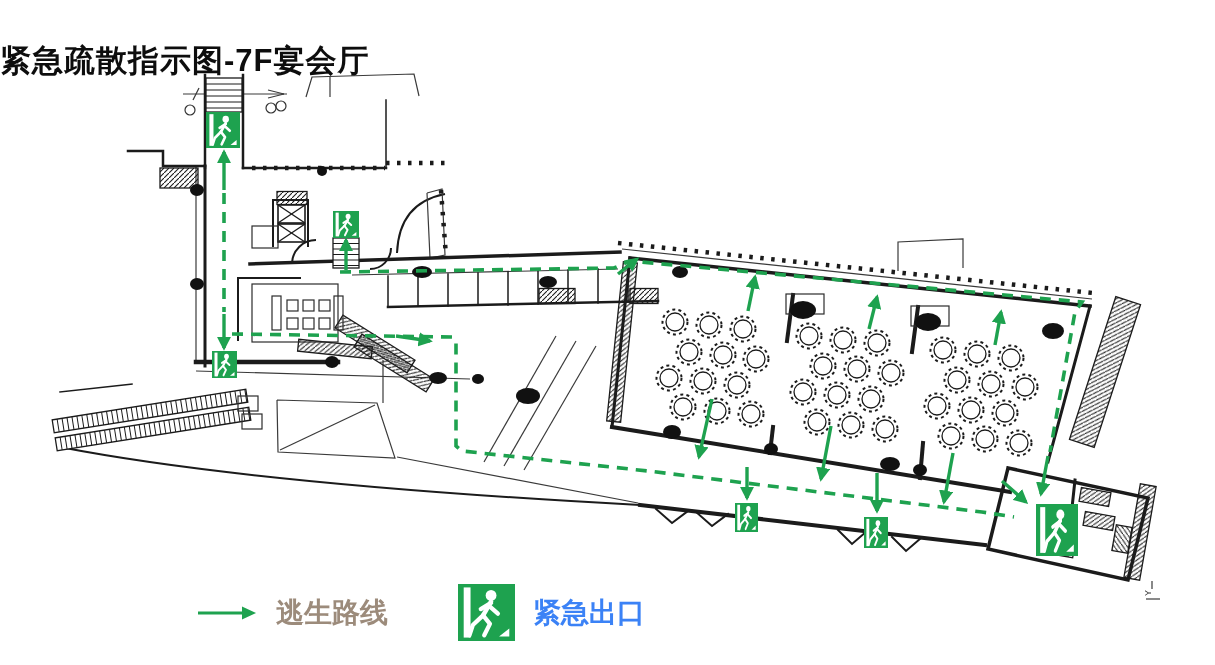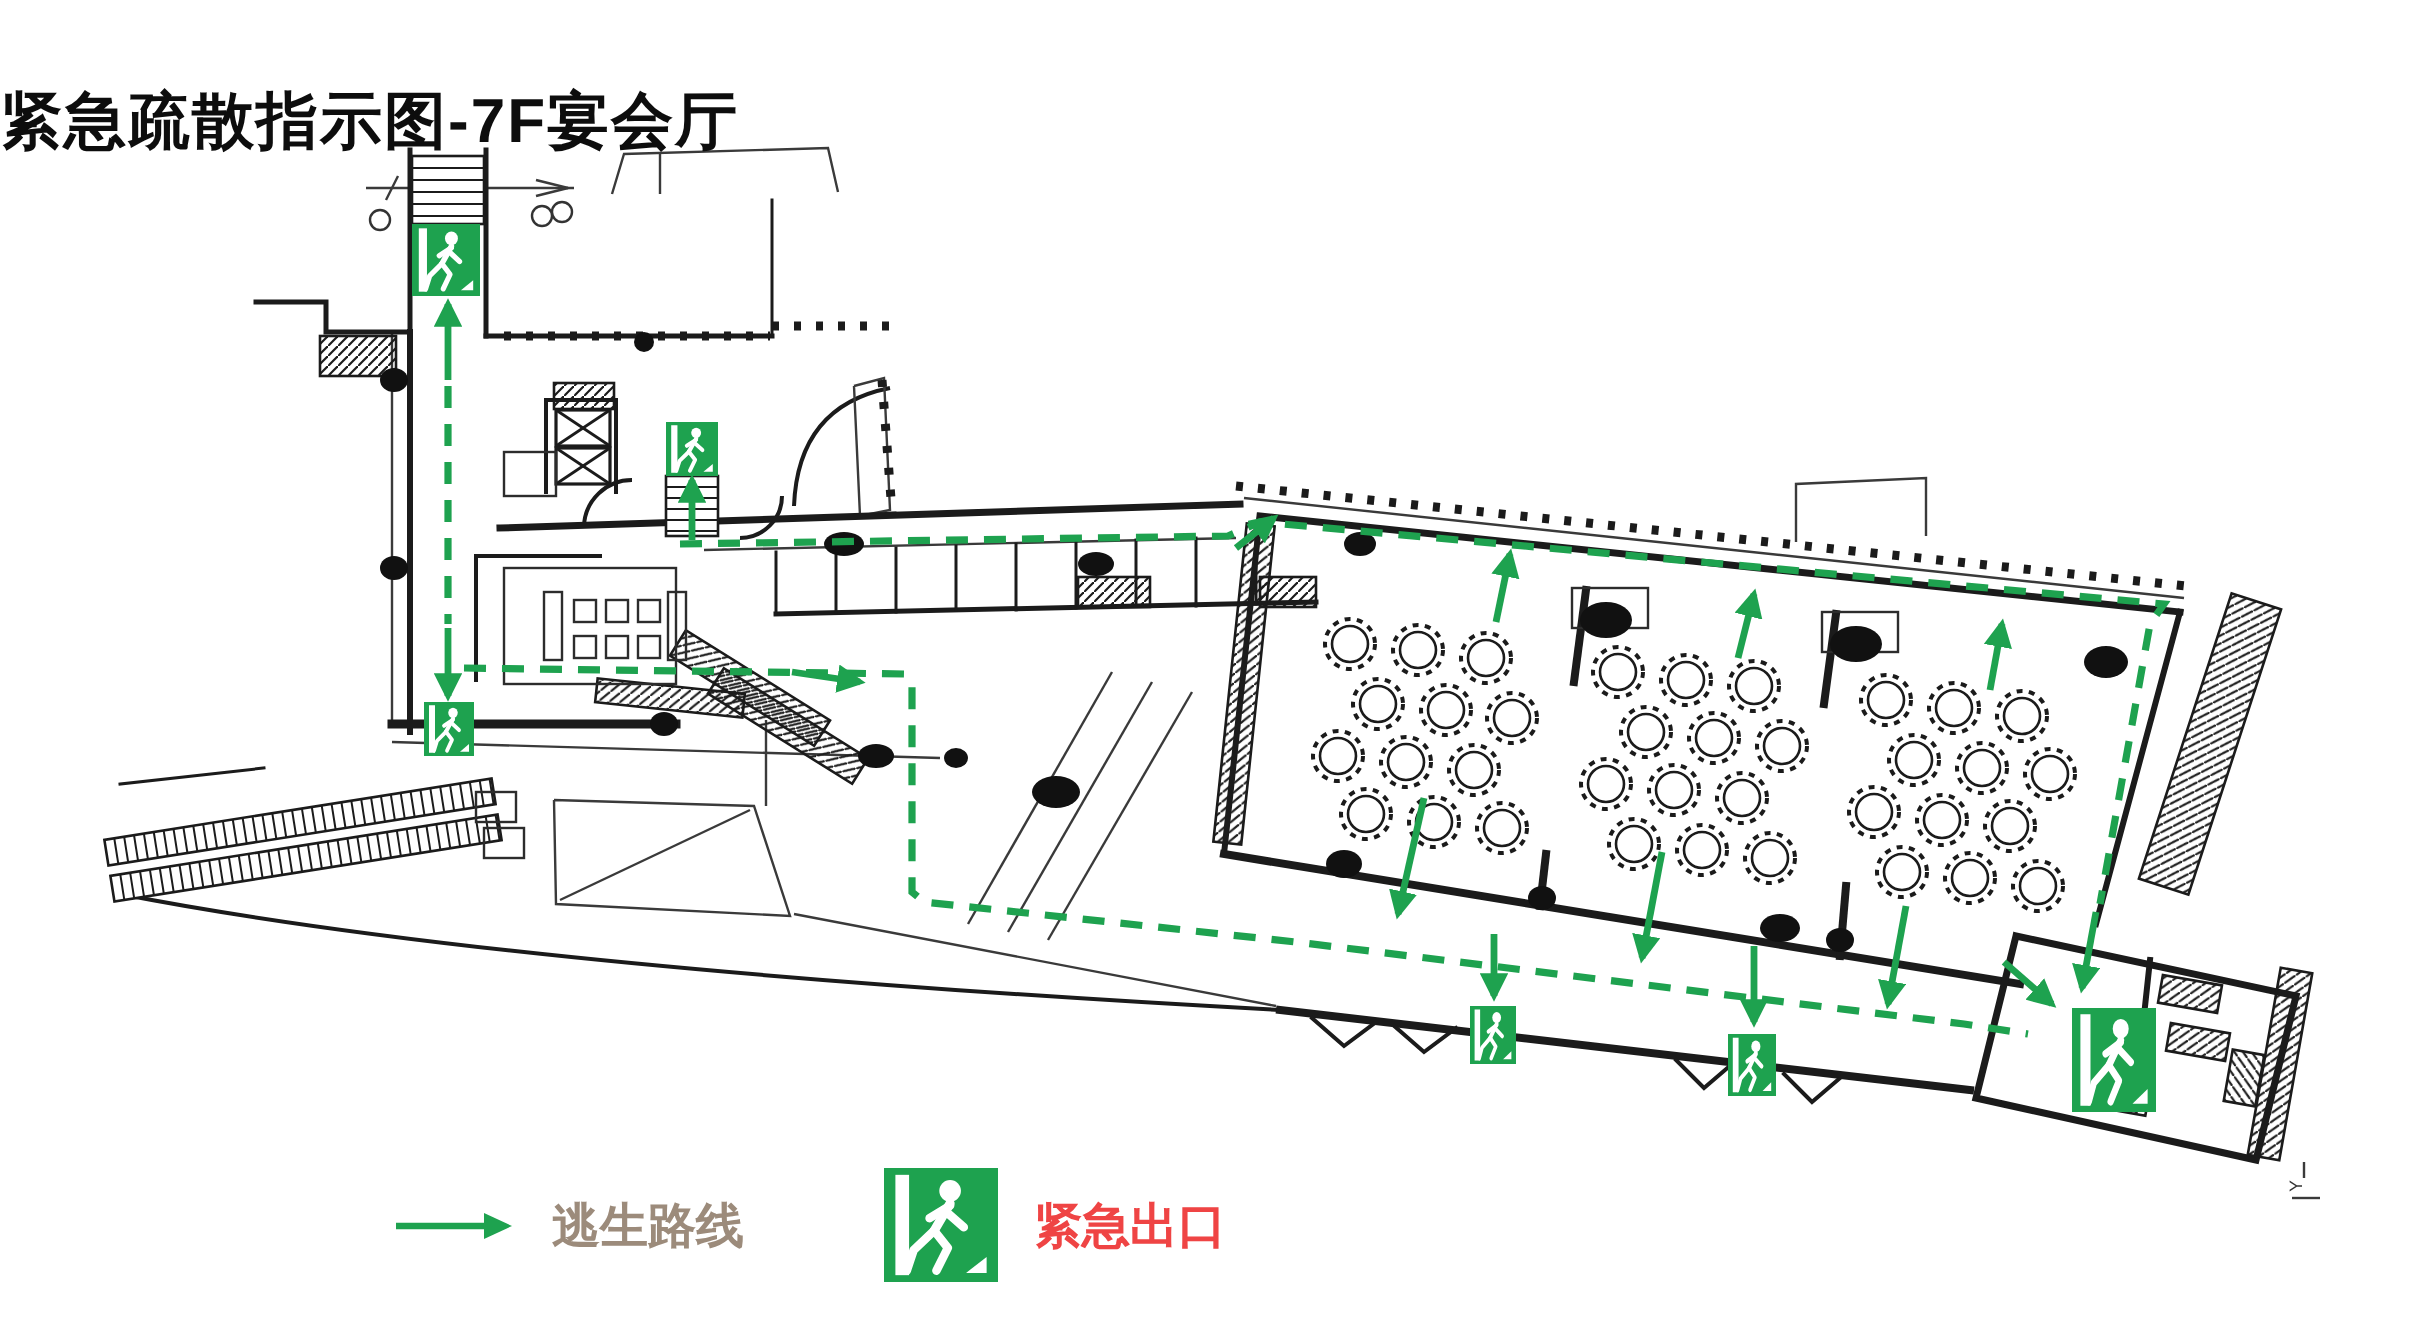--- a/index.html
+++ b/index.html
@@ -2,21 +2,21 @@
 <html><head>
 <meta charset="utf-8">
 <style>
   html,body{margin:0;padding:0;background:#fff;}
   body{width:1215px;height:665px;position:relative;overflow:hidden;
        font-family:"Liberation Sans","DejaVu Sans",sans-serif;}
   #plan{position:absolute;left:0;top:0;}
   .page-title{position:absolute;left:0;right:0;top:40px;
       font-size:31px;font-weight:700;color:#0d0d0d;letter-spacing:1px;}
   .legend{position:absolute;left:196px;top:584px;display:flex;align-items:center;}
-  .legend-label{font-size:24px;font-weight:700;}
+  .legend-label{font-size:28px;font-weight:700;}
   .legend-arrow-svg{margin-right:18px;}
   .lbl-route{margin-right:70px;}
   .legend-exit-svg{margin-right:18px;display:block;}
 </style>
 </head>
 <body>
 
 <svg id="plan" width="1215" height="665" viewBox="0 0 1215 665">
     <defs>
       <pattern id="hat" patternUnits="userSpaceOnUse" width="5" height="5">
@@ -549,14 +549,14 @@
         <rect x="10" y="6" width="12" height="88" fill="#fff"></rect>
         <circle cx="58" cy="20" r="9.5" fill="#fff"></circle>
         <path d="M58,31 L44,55" stroke="#fff" stroke-width="8" fill="none" stroke-linecap="round" stroke-linejoin="round"></path>
         <path d="M58,33 L40,44" stroke="#fff" stroke-width="7.5" fill="none" stroke-linecap="round" stroke-linejoin="round"></path>
         <path d="M54,38 L70,52" stroke="#fff" stroke-width="7.5" fill="none" stroke-linecap="round" stroke-linejoin="round"></path>
         <path d="M44,55 L26,72 L20,90" stroke="#fff" stroke-width="7.5" fill="none" stroke-linecap="round" stroke-linejoin="round"></path>
         <path d="M44,55 L56,70 L46,90" stroke="#fff" stroke-width="7.5" fill="none" stroke-linecap="round" stroke-linejoin="round"></path>
         <path d="M72,92 L90,78 L90,92 Z" fill="#fff"></path>
       </g>
     </svg>
-  <span class="legend-label lbl-exit" style="color: #ef4444;">紧急出口</span>
+  <span class="legend-label lbl-exit" style="color: #3b82f6;">紧急出口</span>
 </div>
 
 </body></html>

